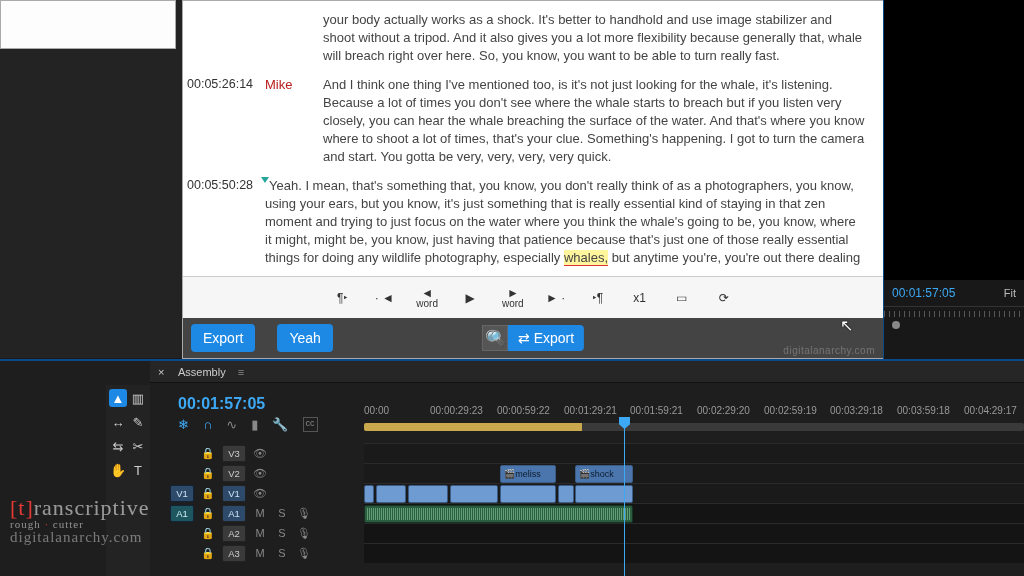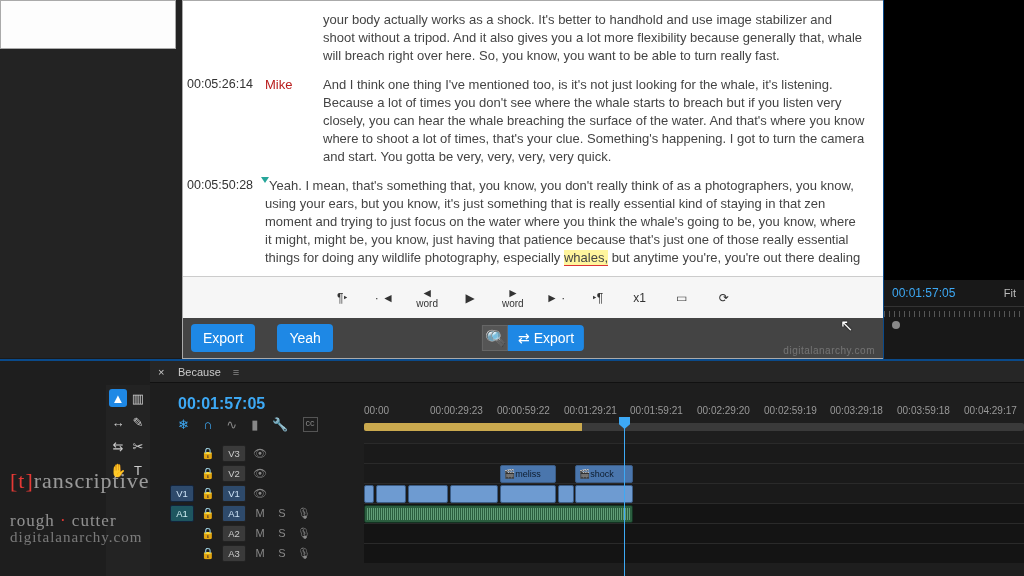--- a/index.html
+++ b/index.html
@@ -324,21 +324,21 @@
     position:absolute;
     left:10px; bottom:30px;
     color:rgba(255,255,255,0.55);
     font-size:22px;
     font-family: Georgia, serif;
     line-height:1.05;
     letter-spacing:1px;
     pointer-events:none;
   }
   .watermark .l1 .br { color:#e53935;}
-  .watermark .l2 { font-size:17px; color:rgba(255,255,255,0.5);margin-top:20px;}
+  .watermark .l2 { font-size:11px; color:rgba(255,255,255,0.5);}
   .watermark .l2 .sep { color:#e53935; }
   .watermark .l3 { font-size:15px; color:rgba(255,255,255,0.4); letter-spacing:1px;}
 
   .cursor-arrow {
     position:absolute;
     left:840px; top:316px;
     font-size:16px;color:#fff;
     text-shadow:0 0 2px #000;
     pointer-events:none;
   }
@@ -423,21 +423,21 @@
     <div class="tool">✎</div>
     <div class="tool">⇆</div>
     <div class="tool">✂</div>
     <div class="tool">✋</div>
     <div class="tool">T</div>
   </div>
 
   <div class="seq-area">
     <div class="seq-tab">
       <span style="position:absolute;left:8px;">×</span>
-      <span>Because</span>
+      <span>Assembly</span>
       <span class="menu-ic">≡</span>
     </div>
     <div class="seq-timecode">00:01:57:05</div>
     <div class="seq-options">
       <span class="opt active">❄</span>
       <span class="opt active">∩</span>
       <span class="opt">∿</span>
       <span class="opt">▮</span>
       <span class="opt">🔧</span>
       <span class="opt" style="font-size:9px;border:1px solid #555;padding:0 2px;">cc</span>

